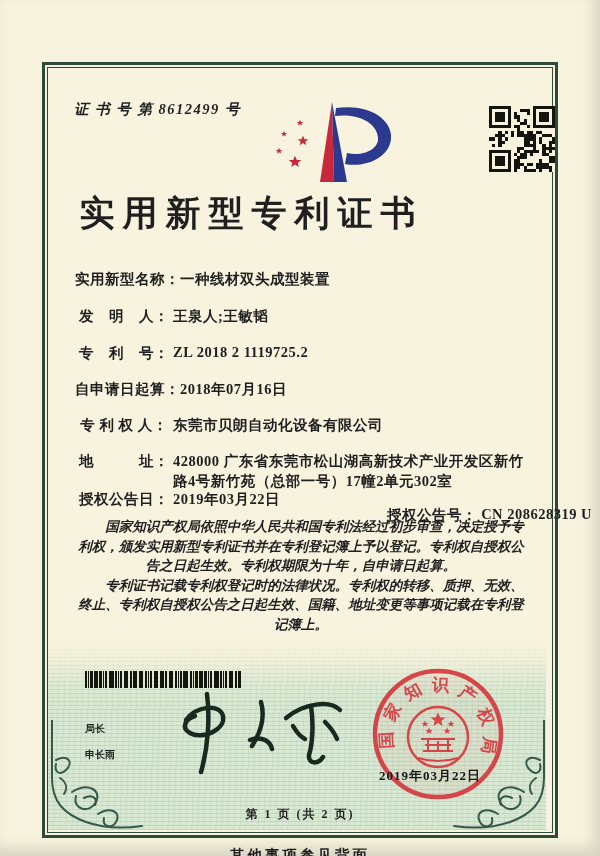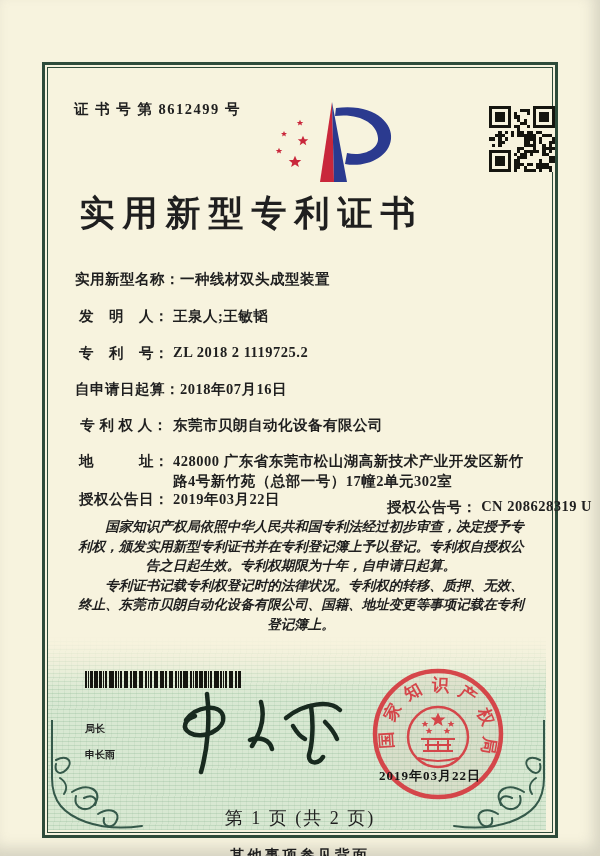--- a/index.html
+++ b/index.html
@@ -20,45 +20,45 @@
   }
   .green-zone{
     position:absolute;left:48px;top:636px;width:498px;height:194px;
     background:
       repeating-linear-gradient(92deg, rgba(110,160,120,.10) 0 1px, transparent 1px 6px),
       repeating-linear-gradient(0deg, rgba(110,165,125,.22) 0 1px, transparent 1px 4px),
       linear-gradient(180deg, rgba(216,232,210,0) 0, rgba(216,232,210,.85) 42px, #d8e8d2 70px);
     -webkit-mask-image:linear-gradient(180deg, transparent 0, #000 55px);
             mask-image:linear-gradient(180deg, transparent 0, #000 55px);
   }
-  .cert-no{position:absolute;left:74px;top:100px;font-size:14.5px;font-weight:700;letter-spacing:1.5px;}
+  .cert-no{position:absolute;left:74px;top:100px;font-size:14.5px;font-weight:700;letter-spacing:1.5px;font-style:italic;}
   .logo{position:absolute;left:246px;top:98px;}
   .qr{position:absolute;left:489px;top:106px;}
   .title{position:absolute;left:0;top:190px;width:503px;text-align:center;
     font-size:35px;font-weight:700;letter-spacing:8px;}
   .row{position:absolute;left:75px;width:460px;font-size:14.5px;font-weight:700;letter-spacing:.5px;}
   .row .lbl{display:inline-block;min-width:98px;vertical-align:top;text-align:center;}
   .row .val{vertical-align:top;}
   .val-wrap{display:inline-block;width:356px;line-height:19.5px;}
-  .row-pub2{position:absolute;left:312px;top:8px;white-space:nowrap;font-weight:700;}
+  .row-pub2{position:absolute;left:312px;top:16px;white-space:nowrap;font-weight:700;}
   .body-text{position:absolute;left:73px;top:517px;width:456px;
     font-size:13.5px;line-height:19.5px;font-style:italic;font-weight:600;text-align:center;}
   .body-text p{margin:0;text-indent:2em;}
   .barcode{
     position:absolute;left:85px;top:671px;width:156px;height:17px;
     background:
       repeating-linear-gradient(90deg,#15150f 0 2px,transparent 2px 5px),
       repeating-linear-gradient(90deg,#15150f 0 1px,transparent 1px 7px),
       repeating-linear-gradient(90deg,#15150f 0 1px,transparent 1px 3px);
   }
   .director{position:absolute;left:85px;top:716px;font-size:10px;font-weight:700;line-height:26px;}
   .signature{position:absolute;left:168px;top:688px;}
   .seal{position:absolute;left:367px;top:663px;opacity:.92;}
   .seal-date{position:absolute;left:379px;top:767px;font-size:13px;font-weight:700;letter-spacing:1px;color:#161616;}
-  .page-info{position:absolute;left:0;top:806px;width:600px;text-align:center;font-size:18px;font-weight:400;letter-spacing:2px;}
+  .page-info{position:absolute;left:0;top:806px;width:600px;text-align:center;font-size:12px;font-weight:700;letter-spacing:2px;}
   .back-note{position:absolute;left:0;top:846px;width:600px;text-align:center;font-size:14.5px;font-weight:700;letter-spacing:3px;}
   .flourish{position:absolute;pointer-events:none;}
   .flourish.left{left:46px;top:720px;}
   .flourish.right{left:450px;top:720px;transform:scaleX(-1);}
 </style>
 </head>
 <body>
 
 <div class="green-zone"></div>
 
@@ -140,21 +140,21 @@
 </div>
 <div class="row" style="top:490px">
   <span class="lbl">授权公告日：</span><span class="val">2019年03月22日</span>
   <span class="row-pub2">
     <span class="lbl" style="min-width:0">授权公告号：</span> <span class="val">CN 208628319 U</span>
   </span>
 </div>
 
 <div class="body-text">
   <p>国家知识产权局依照中华人民共和国专利法经过初步审查，决定授予专利权，颁发实用新型专利证书并在专利登记簿上予以登记。专利权自授权公告之日起生效。专利权期限为十年，自申请日起算。</p>
-  <p>专利证书记载专利权登记时的法律状况。专利权的转移、质押、无效、终止、东莞市贝朗自动化设备有限公司、国籍、地址变更等事项记载在专利登记簿上。</p>
+  <p>专利证书记载专利权登记时的法律状况。专利权的转移、质押、无效、终止、专利权自授权公告之日起生效、国籍、地址变更等事项记载在专利登记簿上。</p>
 </div>
 
 <div class="barcode"></div>
 
 <div class="director">
   <div>局长</div>
   <div>申长雨</div>
 </div>
 
 <svg class="signature" width="190" height="90" viewBox="0 0 190 90">

